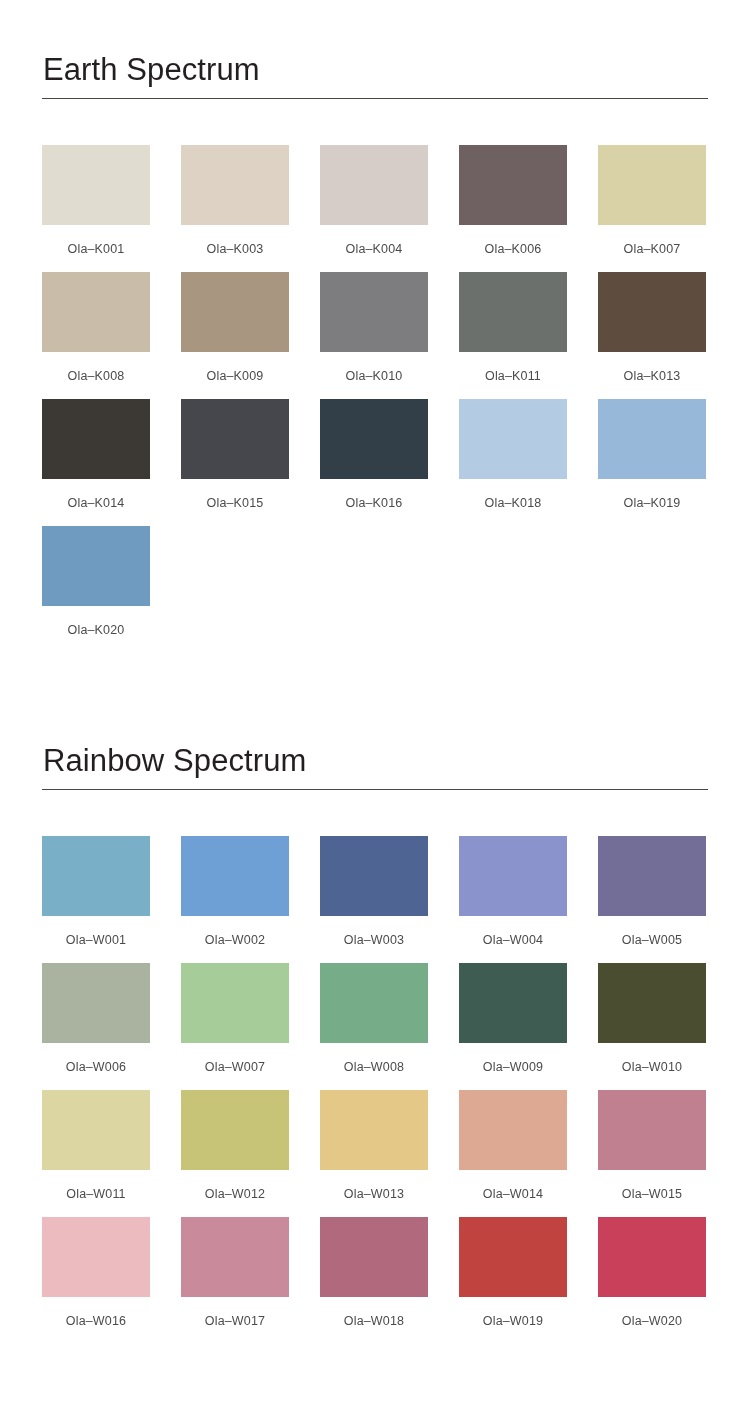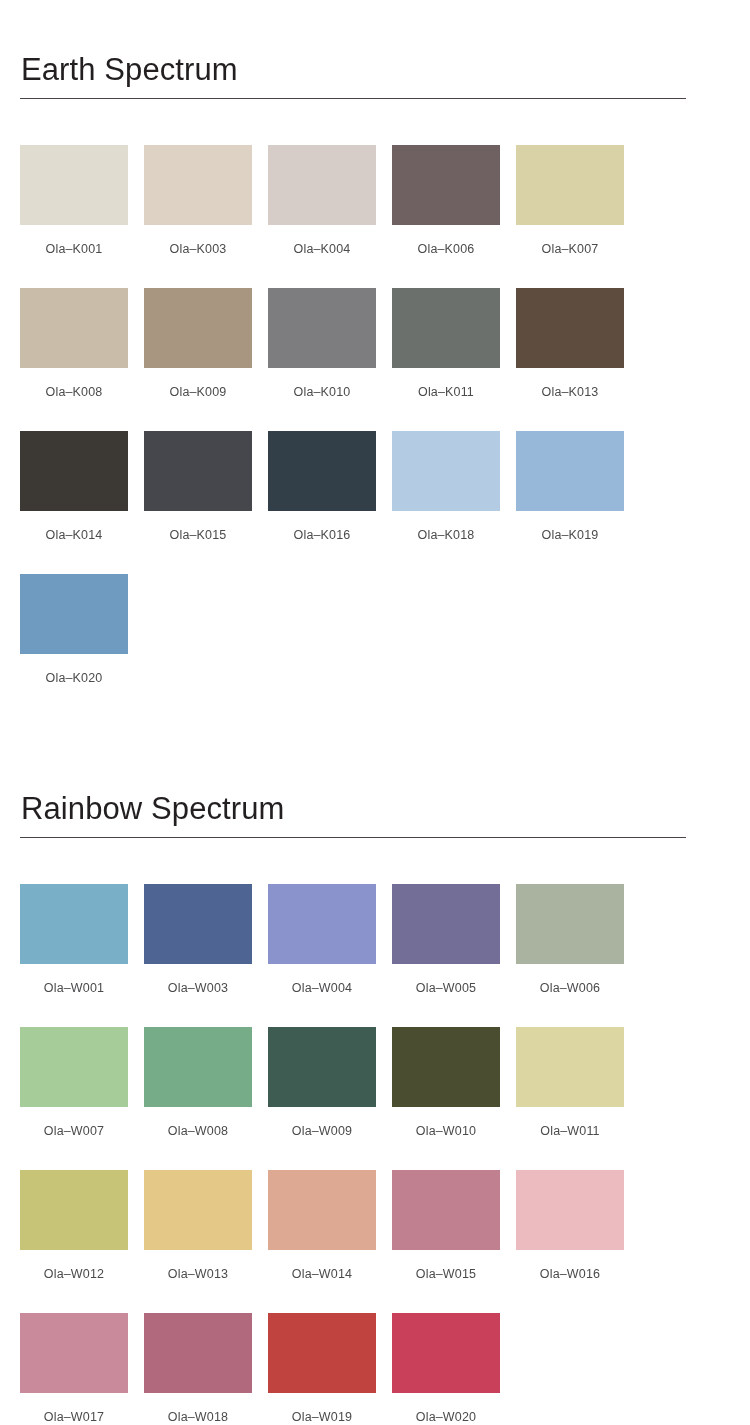--- a/index.html
+++ b/index.html
@@ -12,21 +12,21 @@
     width: 750px;
     height: 1425px;
     font-family: "Liberation Sans", sans-serif;
     color: #231f20;
     overflow: hidden;
   }
   .page {
     width: 750px;
     height: 1408px;
     box-sizing: border-box;
-    padding: 0 20px;
+    padding: 0 42px;
     position: relative;
   }
   .section {
     width: 666px;
   }
   .section-earth { padding-top: 54px; }
   .section-rainbow { padding-top: 92px; }
 
   .section-title {
     font-size: 31px;
@@ -43,21 +43,20 @@
     height: 1px;
     background: #4a4542;
     margin-bottom: 46px;
   }
 
   .swatch-grid {
     display: grid;
     grid-template-columns: repeat(5, 108px);
     column-gap: 31px;
     row-gap: 0;
-    gap: 16px;
   }
   .swatch-cell {
     width: 108px;
     height: 127px;
     box-sizing: border-box;
   }
   .swatch-chip {
     width: 108px;
     height: 80px;
     display: block;
@@ -152,20 +151,24 @@
 
   <section class="section section-rainbow">
     <h1 class="section-title">Rainbow Spectrum</h1>
     <div class="title-rule"></div>
     <div class="swatch-grid" id="grid-rainbow">
         <div class="swatch-cell">
           <span class="swatch-chip" style="background-color: rgb(121, 176, 200);"></span>
           <span class="swatch-label">Ola–W001</span>
         </div>
         <div class="swatch-cell">
+          <span class="swatch-chip" style="background-color: rgb(110, 159, 213);"></span>
+          <span class="swatch-label">Ola–W002</span>
+        </div>
+        <div class="swatch-cell">
           <span class="swatch-chip" style="background-color: rgb(78, 100, 146);"></span>
           <span class="swatch-label">Ola–W003</span>
         </div>
         <div class="swatch-cell">
           <span class="swatch-chip" style="background-color: rgb(139, 147, 205);"></span>
           <span class="swatch-label">Ola–W004</span>
         </div>
         <div class="swatch-cell">
           <span class="swatch-chip" style="background-color: rgb(115, 110, 151);"></span>
           <span class="swatch-label">Ola–W005</span>

